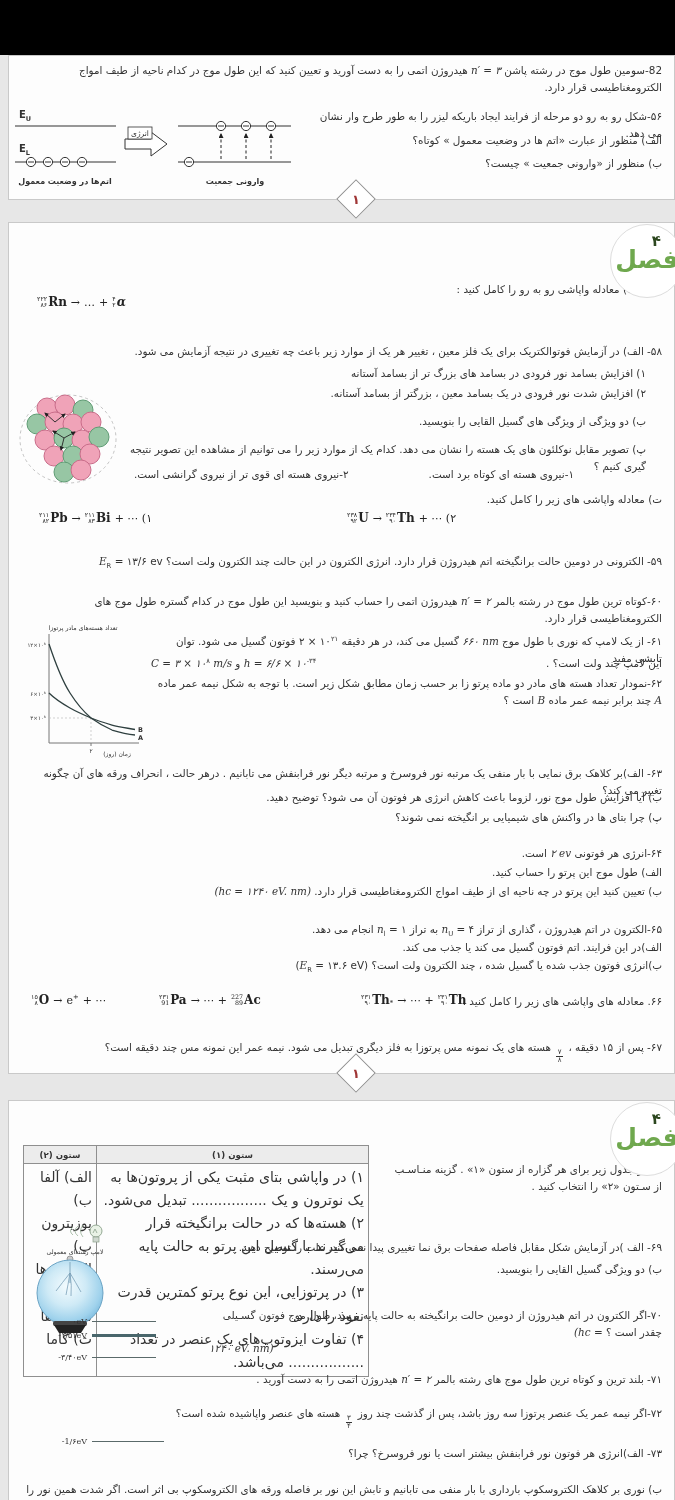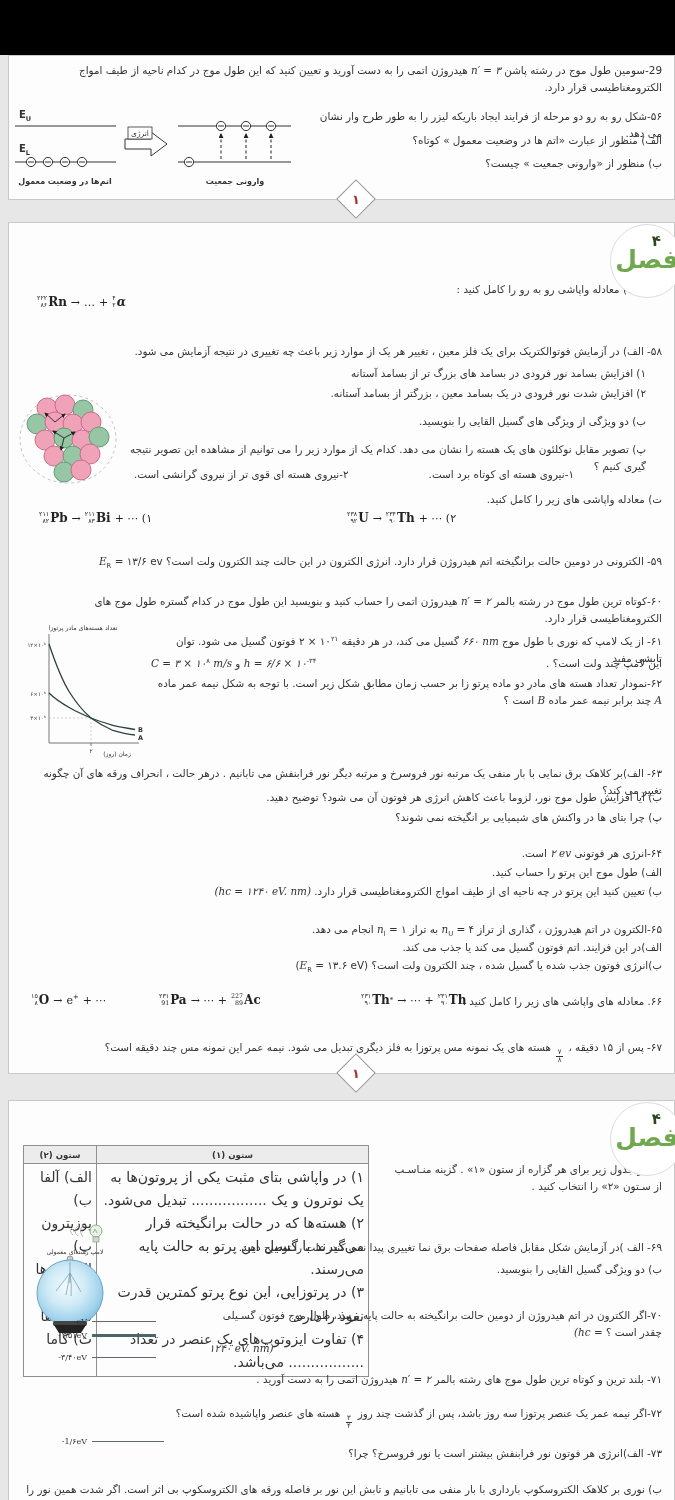--- a/index.html
+++ b/index.html
@@ -12,21 +12,21 @@
   #card2{top:222px;height:850px;}
   #card3{top:1100px;height:400px;}
   .t{position:absolute;right:12px;left:12px;direction:rtl;text-align:right;
      font-size:10.4px;line-height:1.6;color:#333;}
   .ltr{direction:ltr;unicode-bidi:isolate;}
   .ovr{direction:ltr;unicode-bidi:bidi-override;}
   .mx{font-family:"DejaVu Serif",serif;font-style:italic;}
   sub{font-size:6.8px;} sup,.sup{font-size:6.8px;vertical-align:super;font-style:normal;}
   .f{position:absolute;direction:ltr;display:flex;align-items:center;gap:4px;
      font-family:"DejaVu Serif",serif;font-size:11px;color:#222;}
-  .iso{display:inline-flex;align-items:center;direction:ltr;}
+  .iso{display:inline-flex;align-items:flex-end;direction:ltr;}
   .iso .st{display:inline-flex;flex-direction:column;align-items:flex-end;line-height:1.05;margin-right:1px;}
   .iso .m,.iso .a{font-size:6.3px;letter-spacing:0;}
   .iso .sy{font-size:12px;font-weight:700;}
   .frac{display:inline-flex;flex-direction:column;align-items:center;vertical-align:-3px;
         line-height:1.05;font-size:7px;margin:0 2px;}
   .frac .fn{border-bottom:0.8px solid #333;padding:0 1.5px;}
   .hdrtab{position:absolute;left:432px;width:140px;height:20px;background:#cbe4bd;
           border-radius:7px 7px 0 0;display:flex;align-items:center;justify-content:center;}
   .hdrtab span{font-size:10.5px;font-weight:bold;color:#4c564c;}
   .banner{position:absolute;left:10px;width:608px;height:31px;border-radius:15px;
@@ -56,21 +56,21 @@
   .tick{direction:ltr;unicode-bidi:bidi-override;}
 </style>
 </head>
 <body>
 
 <div id="page">
   <div class="topbar"></div>
 
   <div class="card" id="card1">
     <div class="t" style="top:6px">
-      <span></span><span>29-سومین طول موج در رشته پاشن</span>
+      <span></span><span>82-سومین طول موج در رشته پاشن</span>
       <span class="ltr mx" dir="ltr">n′ = ۳</span>
       <span>هیدروژن اتمی را به دست آورید و تعیین کنید که این طول موج در کدام ناحیه از طیف امواج الکترومغناطیسی قرار دارد.</span>
     </div>
     <div class="t" style="top:52px;left:296px"><span>۵۶-شکل رو به رو دو مرحله از فرایند ایجاد باریکه لیزر را به طور طرح وار نشان می دهد.</span></div>
     <div class="t" style="top:76px;left:296px"><span>الف) منظور از عبارت «اتم ها در وضعیت معمول » کوتاه؟</span></div>
     <div class="t" style="top:99px;left:296px"><span>ب) منظور از «وارونی جمعیت » چیست؟</span></div>
 
     <svg style="position:absolute;left:4px;top:40px" width="290" height="100" viewBox="0 0 290 100">
       <defs>
         <marker id="ah" markerWidth="6" markerHeight="6" refX="4" refY="2.5" orient="auto">

